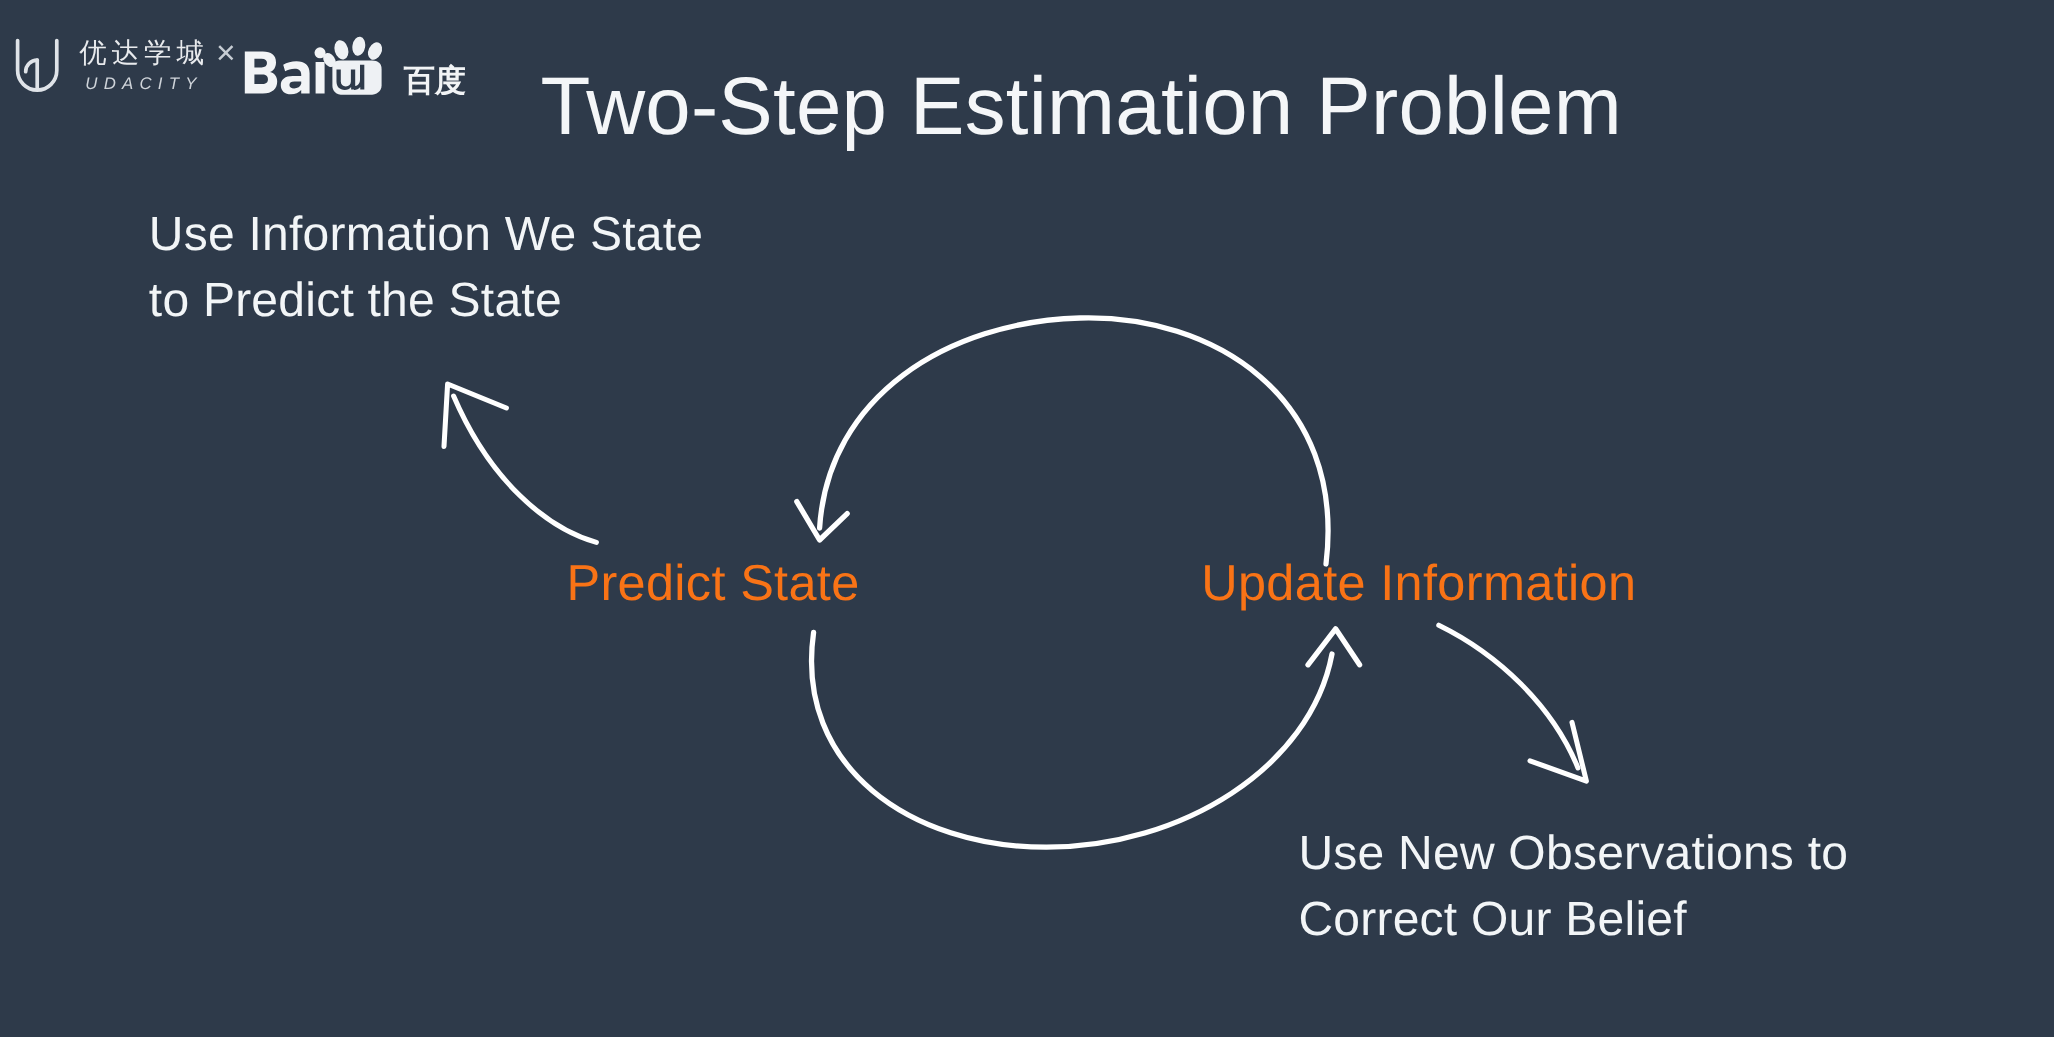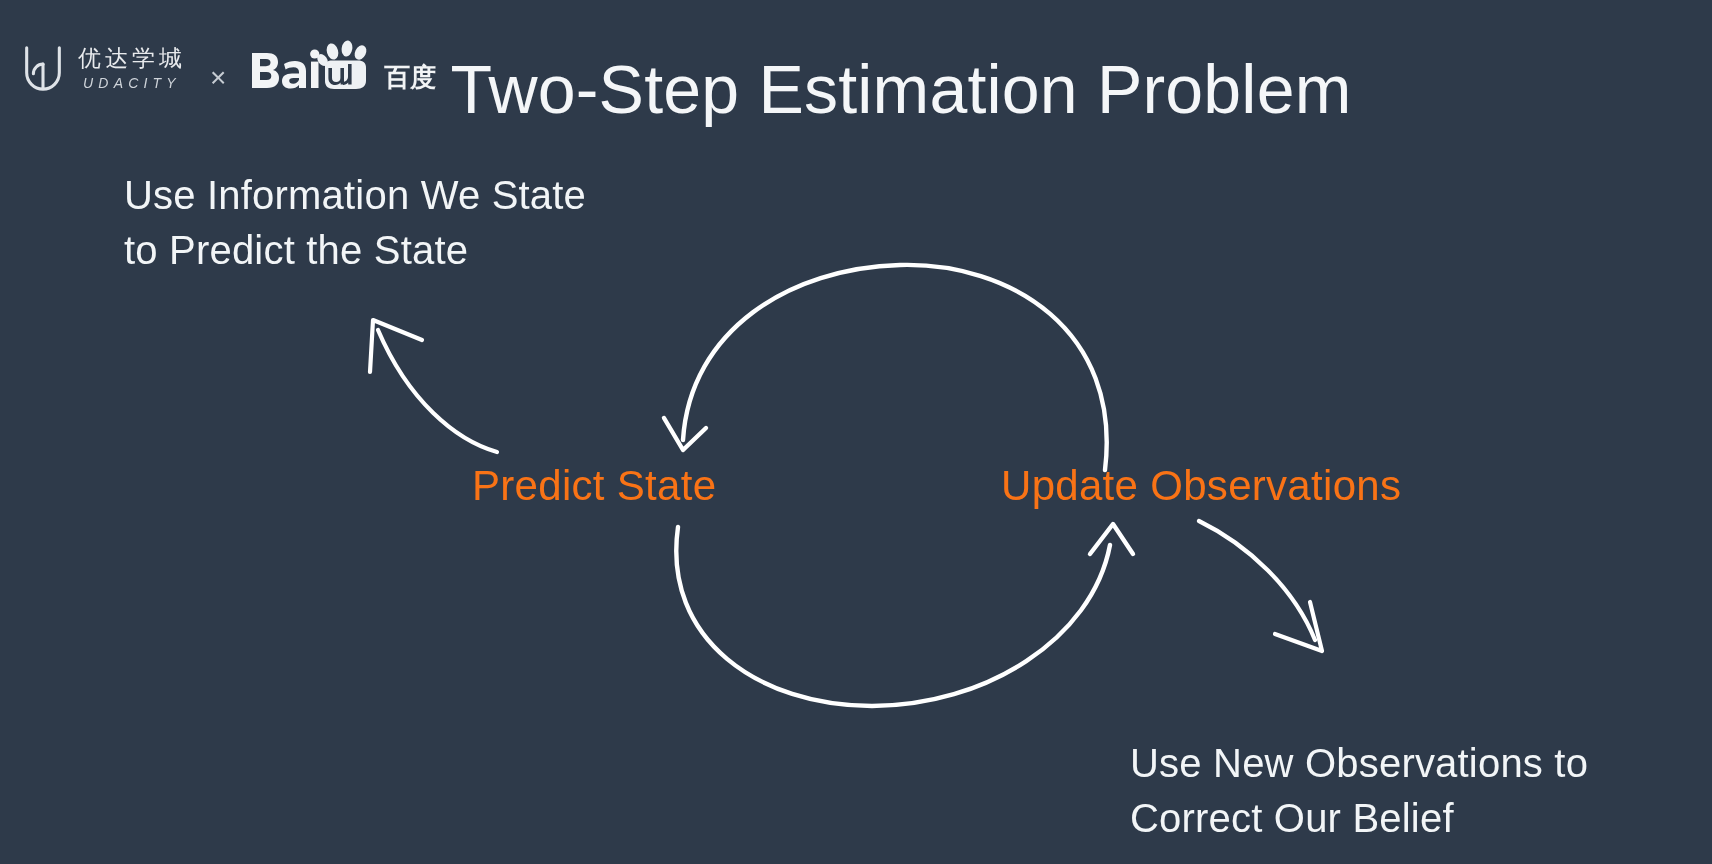--- a/index.html
+++ b/index.html
@@ -15,25 +15,24 @@
     position: relative;
     width: 1712px;
     height: 864px;
     background: #2e3a4a;
     overflow: hidden;
   }
 
   
   #logo-bar {
     position: absolute;
-    left: 22px;
+    left: 10px;
     top: 30px;
     display: flex;
-    align-items: flex-end;
-    gap: 18px;
+    align-items: flex-start;
     height: 62px;
   }
   .udacity-lockup {
     display: flex;
     align-items: center;
     gap: 14px;
   }
   .udacity-mark {
     width: 42px;
     height: 48px;
@@ -113,23 +112,22 @@
     letter-spacing: 0.2px;
     white-space: pre-line;
   }
   #annotation-predict {
     left: 124px;
     top: 168px;
     text-align: left;
   }
   #annotation-update {
     left: 1082px;
-    top: 736px;
+    top: 684px;
     text-align: left;
-    margin-left: 48px;
   }
 
   
   .node-label {
     position: absolute;
     color: #f97316;
     font-size: 42px;
     font-weight: 400;
     letter-spacing: 0.3px;
     white-space: nowrap;
@@ -249,15 +247,15 @@
   </svg>
 
   <div class="annotation" id="annotation-predict"><span>Use Information We State
 to Predict the State</span></div>
 
   <div class="annotation" id="annotation-update"><span>Use New Observations to
 Correct Our Belief</span></div>
 
   <div class="node-label" id="node-predict-state">Predict State</div>
 
-  <div class="node-label" id="node-update-measurement">Update Observations</div>
+  <div class="node-label" id="node-update-measurement">Update Information</div>
 
 </div>
 
 </body></html>

